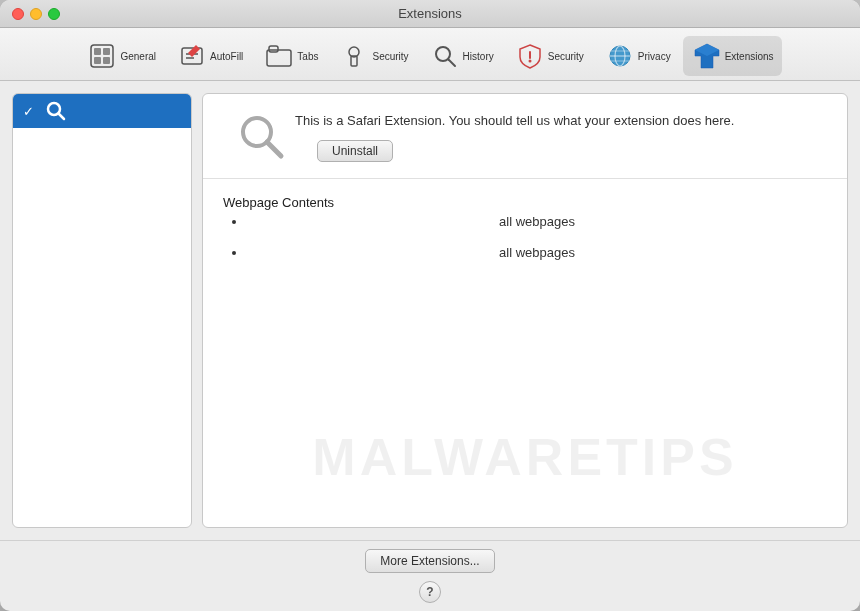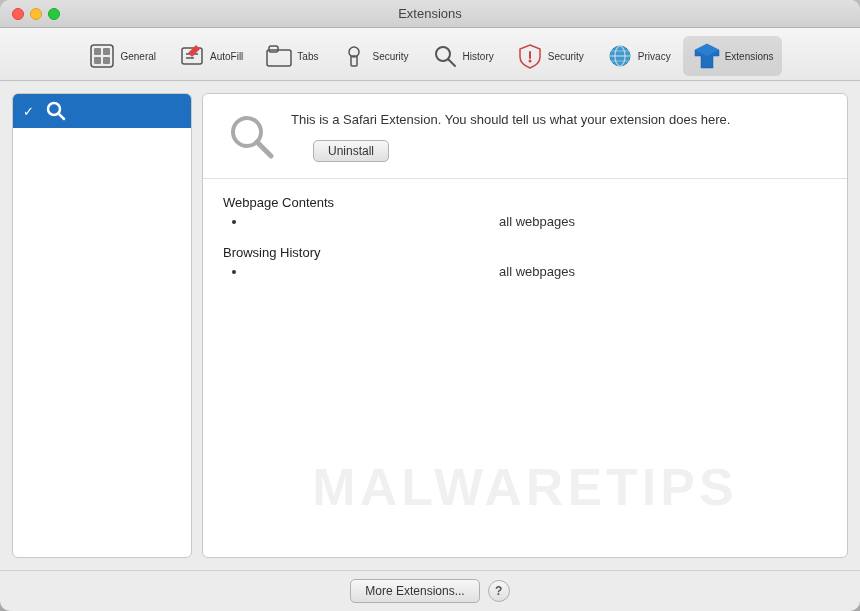--- a/index.html
+++ b/index.html
@@ -149,23 +149,23 @@
       font-weight: 900;
       color: rgba(0,0,0,0.06);
       white-space: nowrap;
       pointer-events: none;
       letter-spacing: 4px;
       user-select: none;
       z-index: 0;
     }
     .extension-header {
       display: flex;
-      align-items: flex-start;
-      padding: 16px 22px;
-      gap: 14px;
+      align-items: flex-end;
+      padding: 16px 32px;
+      gap: 8px;
       border-bottom: 1px solid #e0e0e0;
     }
     .extension-icon-large {
       width: 52px;
       height: 52px;
       flex-shrink: 0;
       display: flex;
       align-items: center;
       justify-content: center;
     }
@@ -213,25 +213,26 @@
       padding-left: 24px;
       text-align: center;
     }
     .permission-list li {
       font-size: 13px;
       color: #333;
     }
     
     .bottom-bar {
       display: flex;
-      justify-content: center;
-      align-items: center;
-      padding: 8px 20px;
+      justify-content: space-between;
+      align-items: center;
+      padding: 8px 12px;
       gap: 8px;
       border-top: 1px solid #d0d0d0;
+      flex-direction: column;
     }
     .more-extensions-btn {
       background: linear-gradient(to bottom, #f7f7f7, #e0e0e0);
       border: 1px solid #b0b0b0;
       border-radius: 5px;
       padding: 4px 14px;
       font-size: 12px;
       cursor: pointer;
       color: #333;
     }
@@ -396,21 +397,20 @@
         <div class="watermark">MALWARETIPS</div>
 
         <div class="permission-section">
           <div class="permission-title">Webpage Contents</div>
           <ul class="permission-list">
             <li>all webpages</li>
           </ul>
         </div>
 
         <div class="permission-section">
-          <div class="permission-title">Browsing History</div>
           <ul class="permission-list">
             <li>all webpages</li>
           </ul>
         </div>
       </div>
 
     </div>
   </div>
 
   <div class="bottom-bar">

